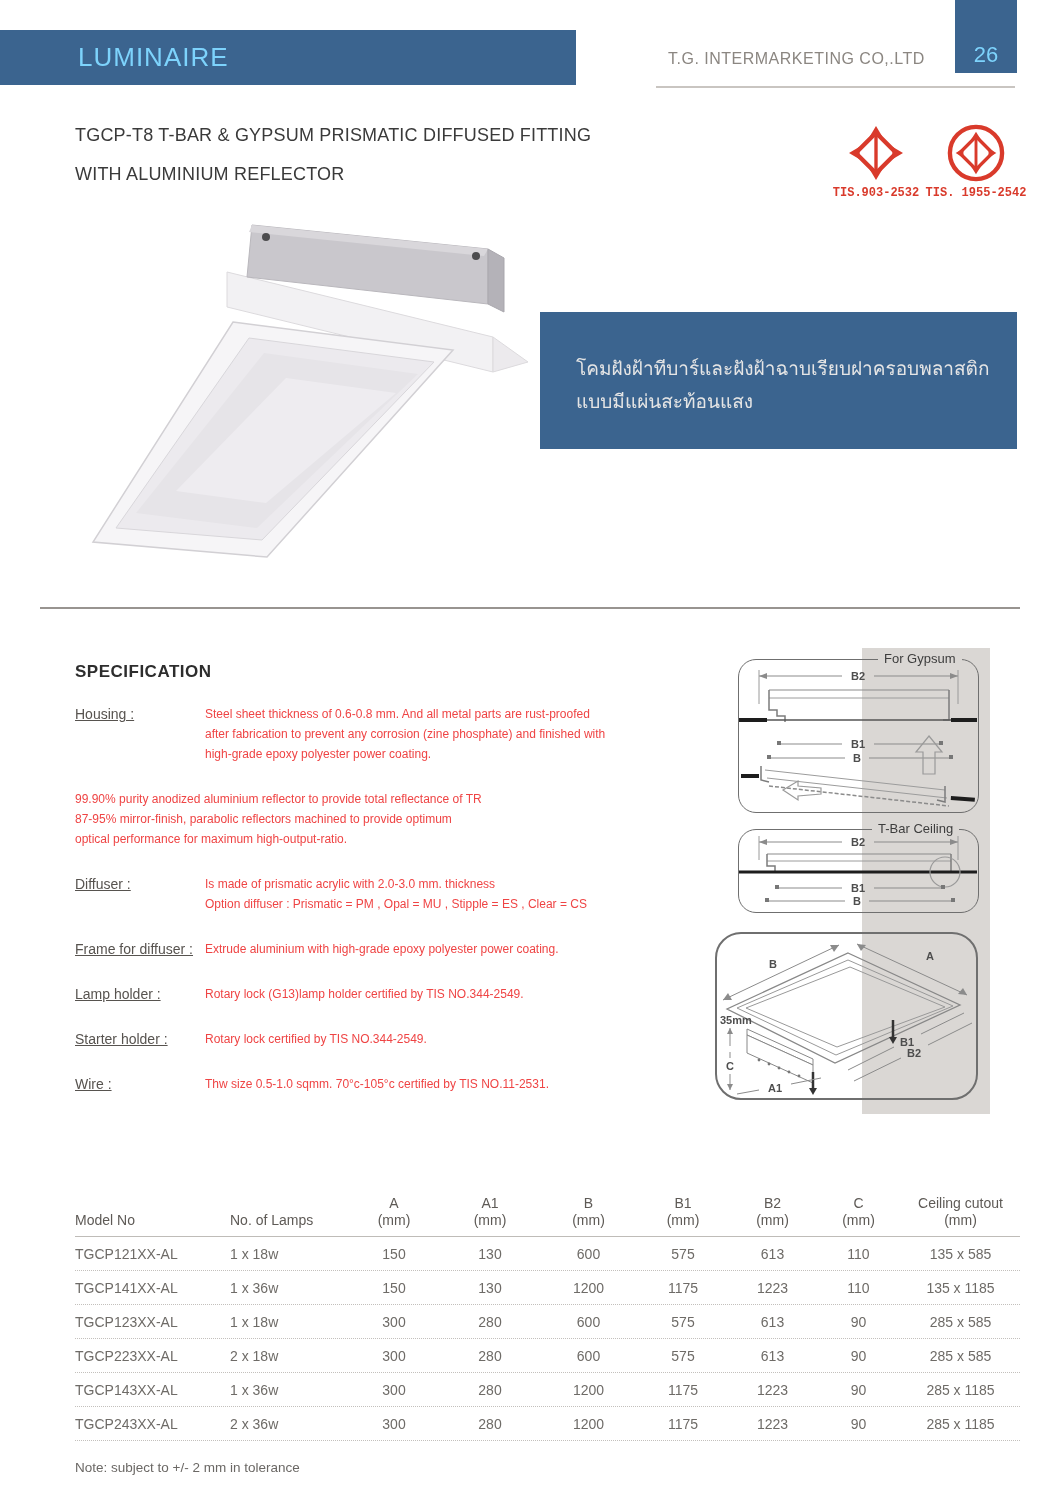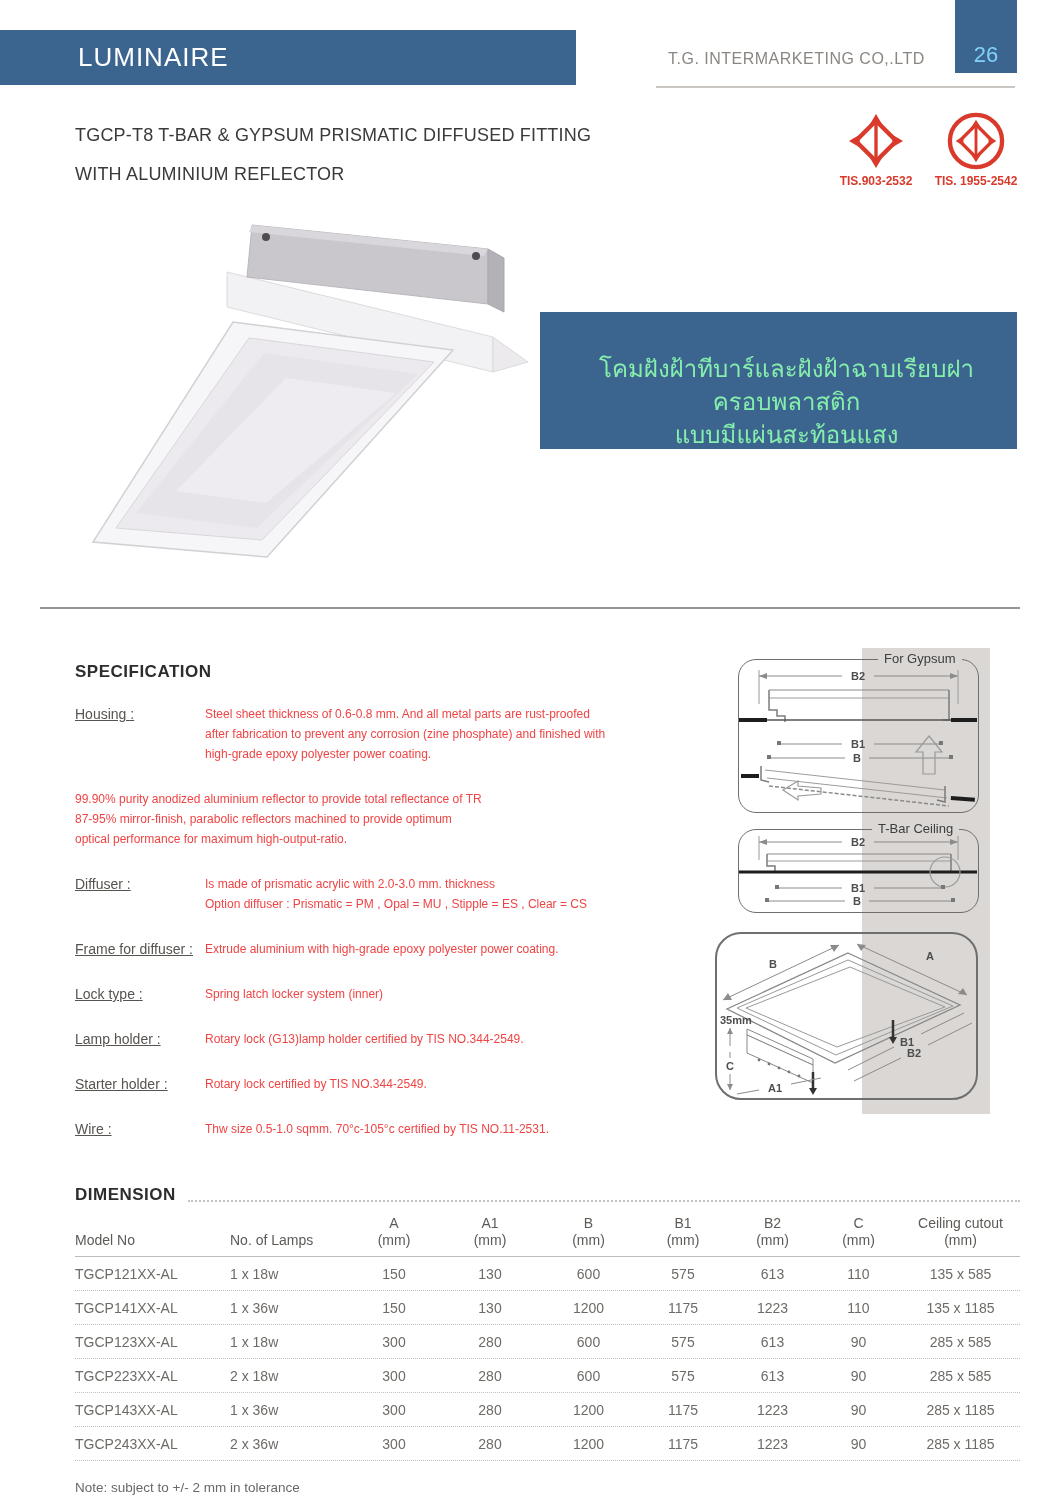--- a/index.html
+++ b/index.html
@@ -2,42 +2,42 @@
 <html><head>
 <meta charset="utf-8">
 <style>
   html,body{margin:0;padding:0;background:#fff;}
   body{font-family:"Liberation Sans", sans-serif;}
   #page{position:relative;width:1060px;height:1500px;background:#ffffff;overflow:hidden;}
 
   
   .banner{position:absolute;left:0;top:30px;width:576px;height:55px;background:#3b648f;}
   .banner-title{position:absolute;left:78px;top:0;height:55px;line-height:55px;
-    font-size:26px;letter-spacing:1px;color:#ffffff;}
+    font-size:26px;letter-spacing:1px;color:#7dd3fc;}
   .company{position:absolute;left:668px;top:50px;font-size:16px;letter-spacing:.5px;color:#8b8681;}
   .page-box{position:absolute;left:955px;top:0;width:62px;height:73px;background:#3b648f;
     display:flex;align-items:flex-end;justify-content:center;}
   .page-box span{color:#7dd3fc;font-size:22px;padding-bottom:5px;}
   .header-rule{position:absolute;left:656px;top:86px;width:359px;height:2px;background:#c9c5c1;}
 
   
   .doc-title{position:absolute;left:75px;top:116px;width:580px;font-size:18px;color:#3a3a3a;
     letter-spacing:.2px;line-height:39px;}
-  .certs{position:absolute;left:830px;top:112px;width:192px;display:flex;justify-content:space-between;}
+  .certs{position:absolute;left:830px;top:124px;width:192px;display:flex;justify-content:space-between;font-family:Liberation Mono, monospace;}
   .cert{display:flex;flex-direction:column;align-items:center;width:92px;}
   .cert .glyph{height:58px;display:flex;align-items:center;justify-content:center;}
   .cert .cap{margin-top:4px;font-size:12px;font-weight:bold;color:#d93a2b;white-space:nowrap;}
 
   
   .photo{position:absolute;left:60px;top:212px;width:480px;height:378px;}
 
   
   .thai-box{position:absolute;left:540px;top:312px;width:477px;height:137px;background:#3b648f;
     box-sizing:border-box;padding:40px 20px 0 36px;}
-  .thai-box div{color:#86efac;font-size:24px;line-height:33px;text-align:center;}
+  .thai-box div{color:#e5e5e5;font-size:19px;line-height:33px;}
 
   
   .divider{position:absolute;left:40px;top:607px;width:980px;height:2px;background:#989490;}
 
   
   .spec{position:absolute;left:75px;top:622px;width:632px;}
   .spec h2, .dim h2{margin:0;font-size:17px;font-weight:bold;color:#2d2d2d;letter-spacing:.5px;}
   .spec h2{margin-bottom:22px;margin-top:40px;}
   .spec-row{display:flex;margin-bottom:25px;}
   .spec-label{flex:0 0 130px;font-size:14px;color:#57534f;text-decoration:underline;}
@@ -171,26 +171,20 @@
             <div>Option diffuser : Prismatic = PM , Opal = MU , Stipple = ES , Clear = CS</div>
           </div>
         </div>
         <div class="spec-row">
           <div class="spec-label">Frame for diffuser :</div>
           <div class="spec-text">
             <div>Extrude aluminium with high-grade epoxy polyester power coating.</div>
           </div>
         </div>
         <div class="spec-row">
-          <div class="spec-label">Lock type :</div>
-          <div class="spec-text">
-            <div>Spring latch locker system (inner)</div>
-          </div>
-        </div>
-        <div class="spec-row">
           <div class="spec-label">Lamp holder :</div>
           <div class="spec-text">
             <div>Rotary lock (G13)lamp holder certified by TIS NO.344-2549.</div>
           </div>
         </div>
         <div class="spec-row">
           <div class="spec-label">Starter holder :</div>
           <div class="spec-text">
             <div>Rotary lock certified by TIS NO.344-2549.</div>
           </div>
@@ -326,24 +320,20 @@
         <path d="M13 156 l-3 -6 h6 Z" fill="#8b8b8b"></path>
 
         <line x1="20" y1="160" x2="42" y2="156" stroke="#8b8b8b"></line>
           <line x1="74" y1="150" x2="104" y2="144" stroke="#8b8b8b"></line>
         <text class="dlabel" x="58" y="158" text-anchor="middle">A1</text>
       </svg>
     </div>
   </div>
 
   <div class="dim">
-    <div class="dim-head">
-      <h2>DIMENSION</h2>
-      <div class="dotline"></div>
-    </div>
     <div class="grid-cols thead">
         <div class="th c0">
           <div>Model  No</div>
         </div>
         <div class="th c1">
           <div>No. of Lamps</div>
         </div>
         <div class="th c2">
           <div>A</div>
           <div>(mm)</div>

